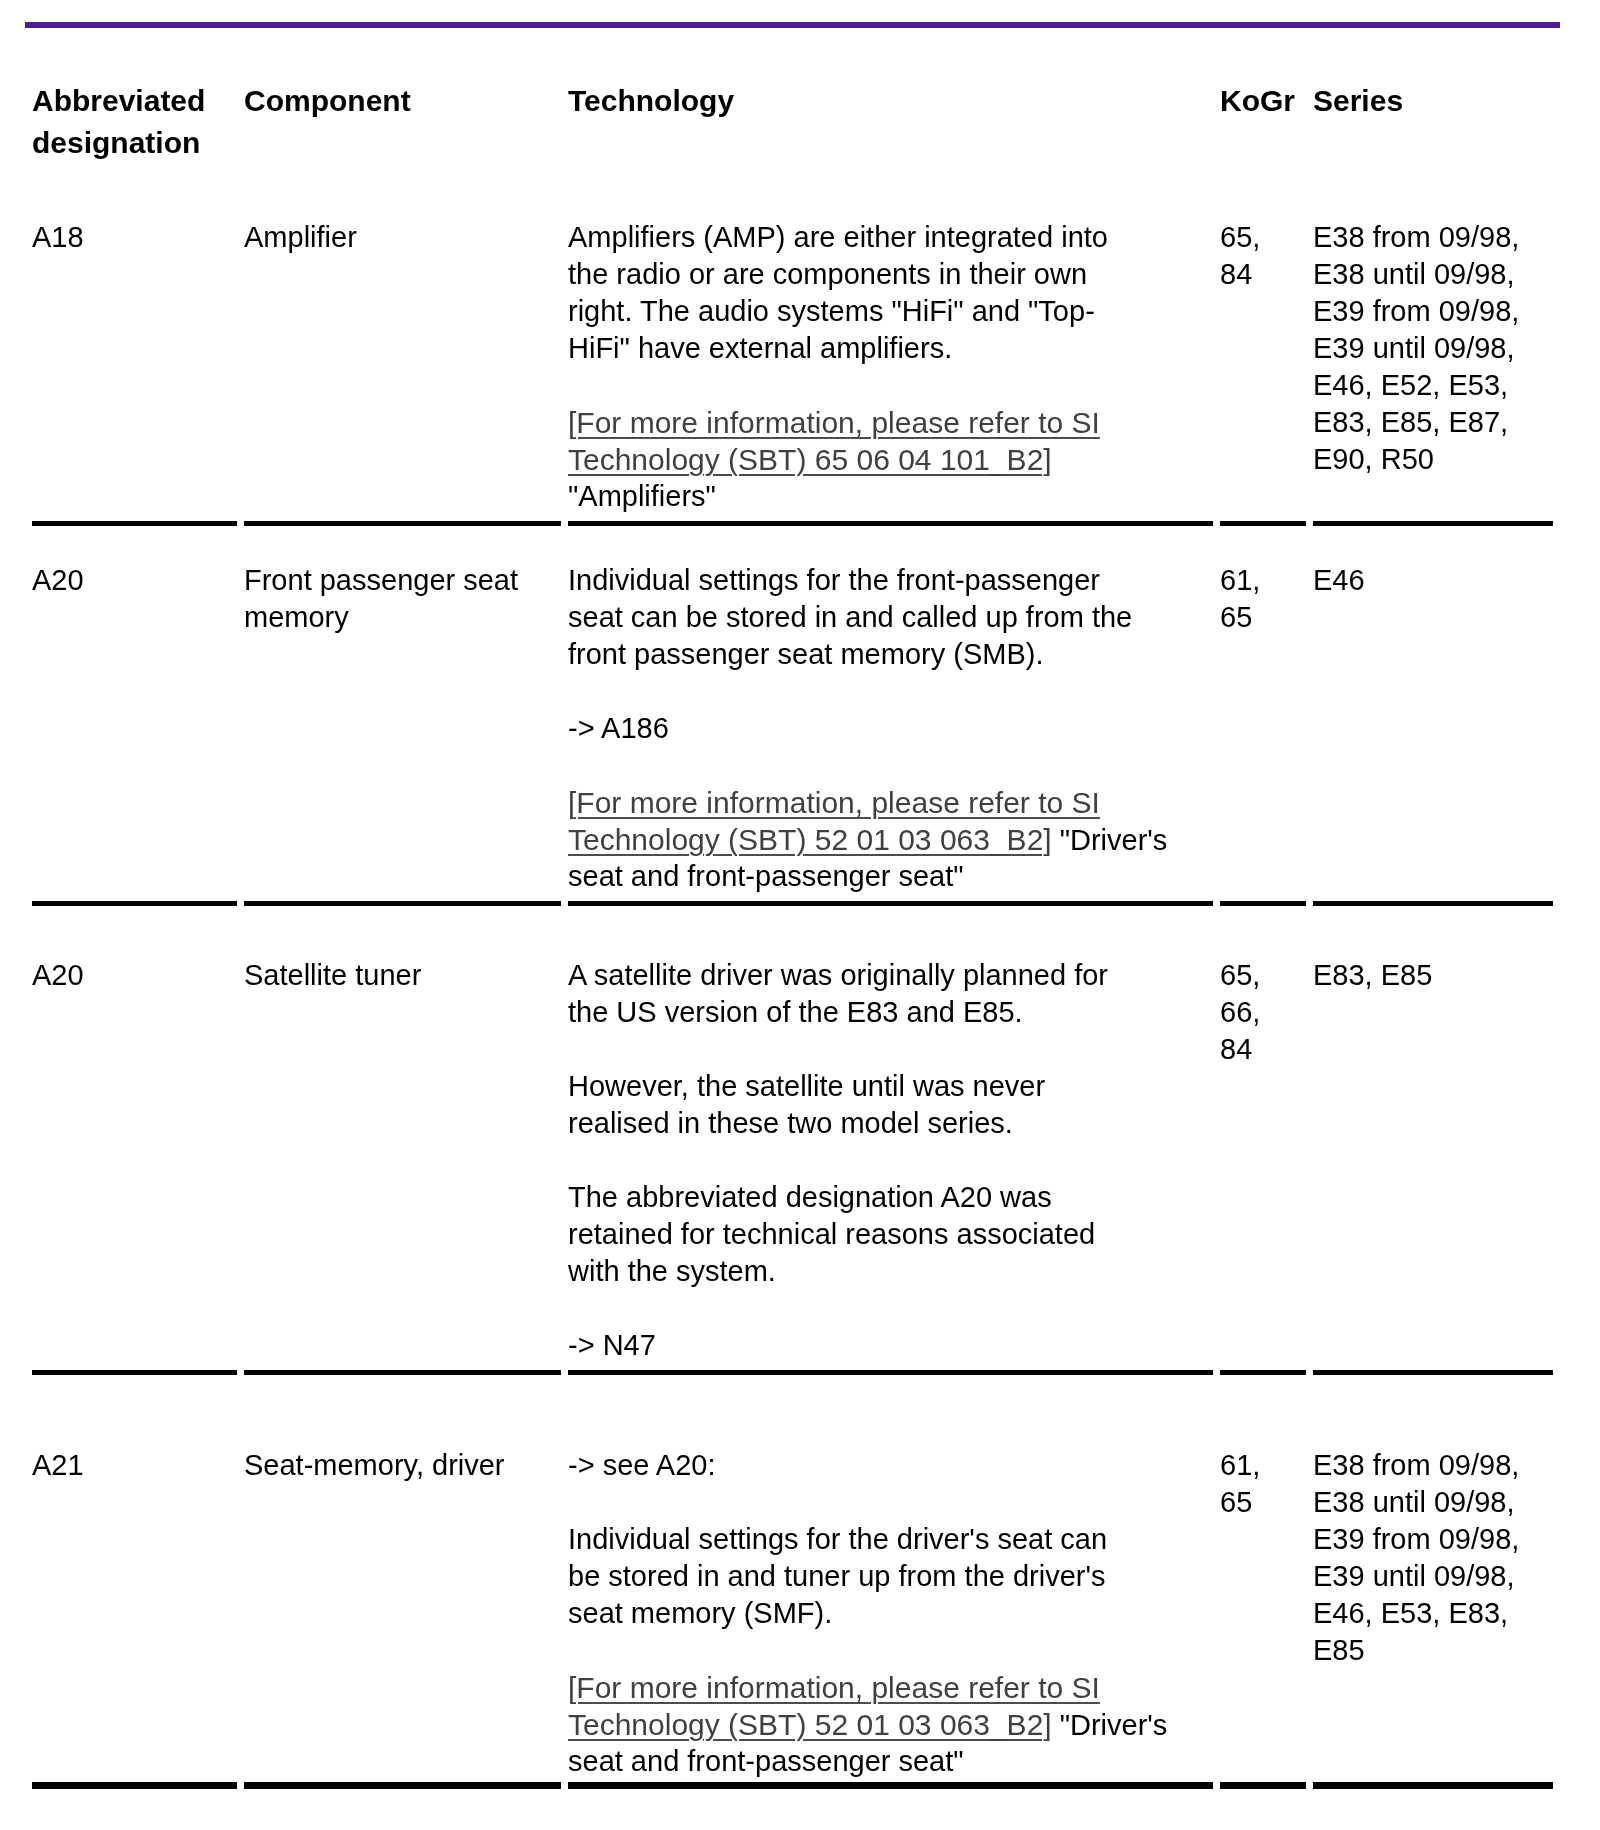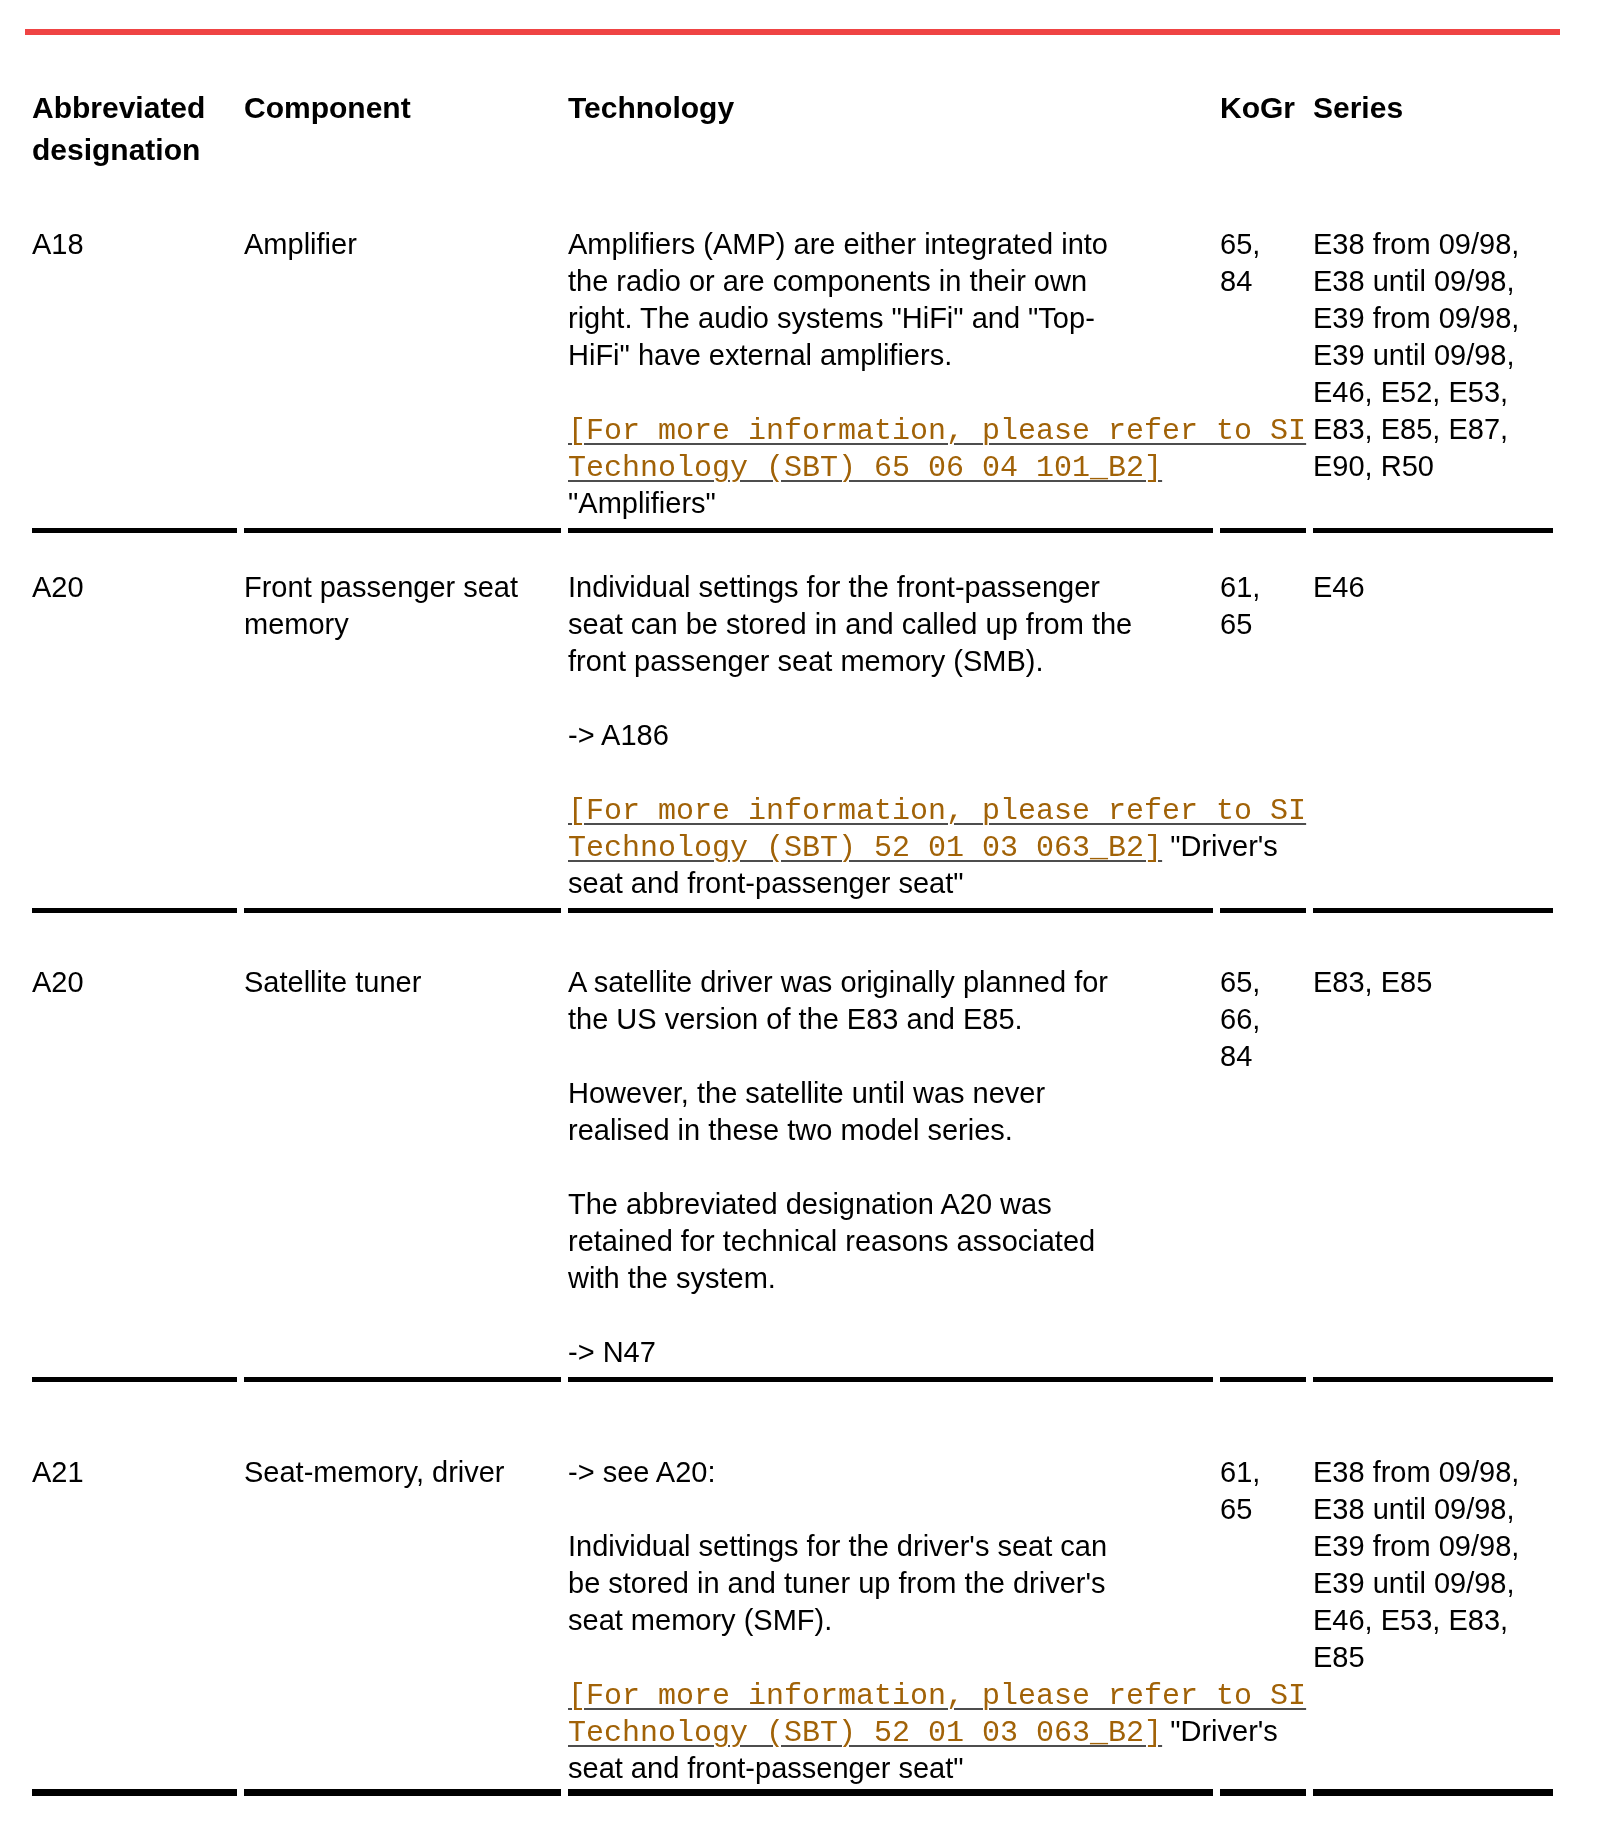--- a/index.html
+++ b/index.html
@@ -12,24 +12,24 @@
   .page {
     position: relative;
     width: 1600px;
     height: 1830px;
     background: #ffffff;
     overflow: hidden;
   }
   table.component-table {
     position: absolute;
     left: 25px;
-    top: 29px;
+    top: 22px;
     border-collapse: separate;
     border-spacing: 7px 0;
-    border-top: 6px solid #ef4444;
+    border-top: 6px solid #4c1d95;
     table-layout: fixed;
     width: 1535px;
   }
   col.c-abbr   { width: 205px; }
   col.c-comp   { width: 317px; }
   col.c-info   { width: 645px; }
   col.c-kogr   { width: 86px;  }
   col.c-series { width: 240px; }
 
   th {
@@ -62,23 +62,23 @@
 
   .ln {
     white-space: nowrap;
     height: 37px;
     overflow: visible;
   }
   .comp-text {
     white-space: normal;
   }
   .link {
-    font-family: Liberation Mono, monospace;
+    font-family: Liberation Sans, sans-serif;
     font-size: 30px;
-    color: #a16207;
+    color: #404040;
     text-decoration: underline;
     text-decoration-color: #4d4d4d;
     text-decoration-thickness: 2px;
     text-underline-offset: 4px;
     cursor: pointer;
   }
 </style>
 </head>
 <body>
 

